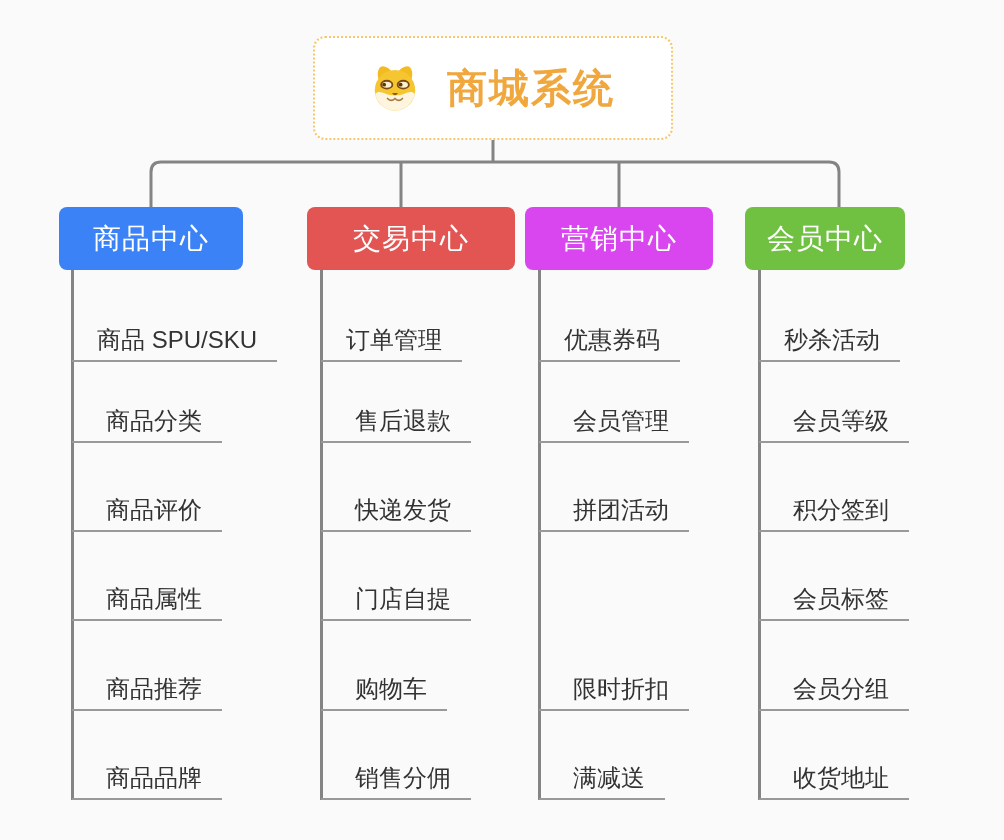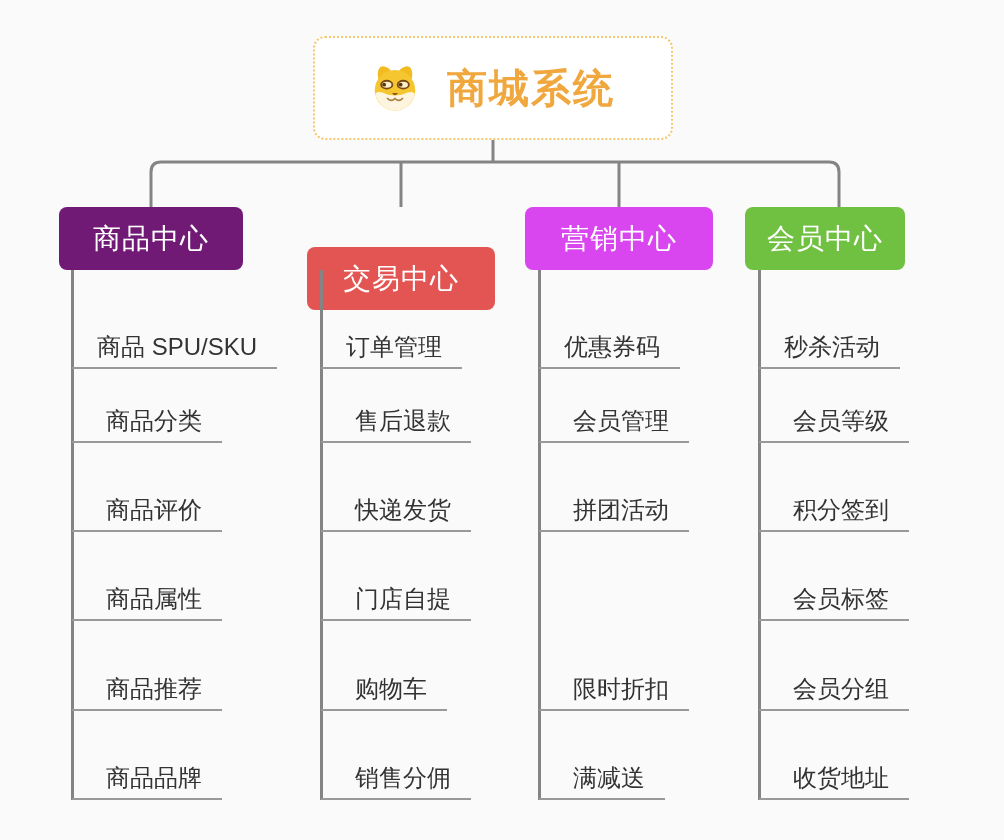--- a/index.html
+++ b/index.html
@@ -49,21 +49,21 @@
     height:63px;
     border-radius:8px;
     color:#ffffff;
     font-size:28px;
     line-height:63px;
     text-align:center;
     letter-spacing:1px;
     white-space:nowrap;
   }
   .b1{left:59px;width:184px;}
-  .b2{left:307px;width:188px;margin-top:40px;}
+  .b2{left:307px;width:208px;}
   .b3{left:525px;width:188px;}
   .b4{left:745px;width:160px;}
   .trunk{
     position:absolute;
     top:270px;
     width:3px;
     height:530px;
     background:#848484;
   }
   .t1{left:71px;}
@@ -78,21 +78,21 @@
     border-bottom:2px solid #999999;
     padding:0 20px 0 34px;
     font-size:24px;
     color:#333333;
     white-space:nowrap;
   }
   .c1{left:72px;}
   .c2{left:321px;}
   .c3{left:539px;}
   .c4{left:759px;}
-  .r1{top:327px;padding-left:25px;}
+  .r1{top:320px;padding-left:25px;}
   .r2{top:401px;}
   .r3{top:490px;}
   .r4{top:579px;}
   .r5{top:669px;}
   .r6{top:758px;}
 </style>
 </head>
 <body>
 
 <div class="canvas">
@@ -115,21 +115,21 @@
       <ellipse cx="21" cy="27.5" rx="7.5" ry="5.2" fill="#fdf0cf" stroke="#7b4a10" stroke-width="2.4"></ellipse>
       <ellipse cx="43" cy="27.5" rx="7.5" ry="5.2" fill="#fdf0cf" stroke="#7b4a10" stroke-width="2.4"></ellipse>
       <circle cx="17.5" cy="27.5" r="2.6" fill="#5d3708"></circle>
       <circle cx="39.5" cy="27.5" r="2.6" fill="#5d3708"></circle>
       <path d="M28 38.5 L36 38.5 Q32 44.5 28 38.5 Z" fill="#8a5a20"></path>
       <path d="M22 46 Q27 51 32 46 Q37 51 42 46" stroke="#a97b3a" stroke-width="2.2" fill="none" stroke-linecap="round"></path>
     </svg>
     <span class="root-title">商城系统</span>
   </div>
 
-  <div class="branch-node b1" style="background-color: #701a75;">商品中心</div>
+  <div class="branch-node b1" style="background-color: #3b82f6;">商品中心</div>
   <div class="branch-node b2" style="background-color: rgb(226, 85, 82);">交易中心</div>
   <div class="branch-node b3" style="background-color: #d946ef;">营销中心</div>
   <div class="branch-node b4" style="background-color: rgb(112, 193, 66);">会员中心</div>
 
   <div class="trunk t1"></div>
   <div class="trunk t2"></div>
   <div class="trunk t3"></div>
   <div class="trunk t4"></div>
 
   <div class="leaf c1 r1">商品 SPU/SKU</div>

